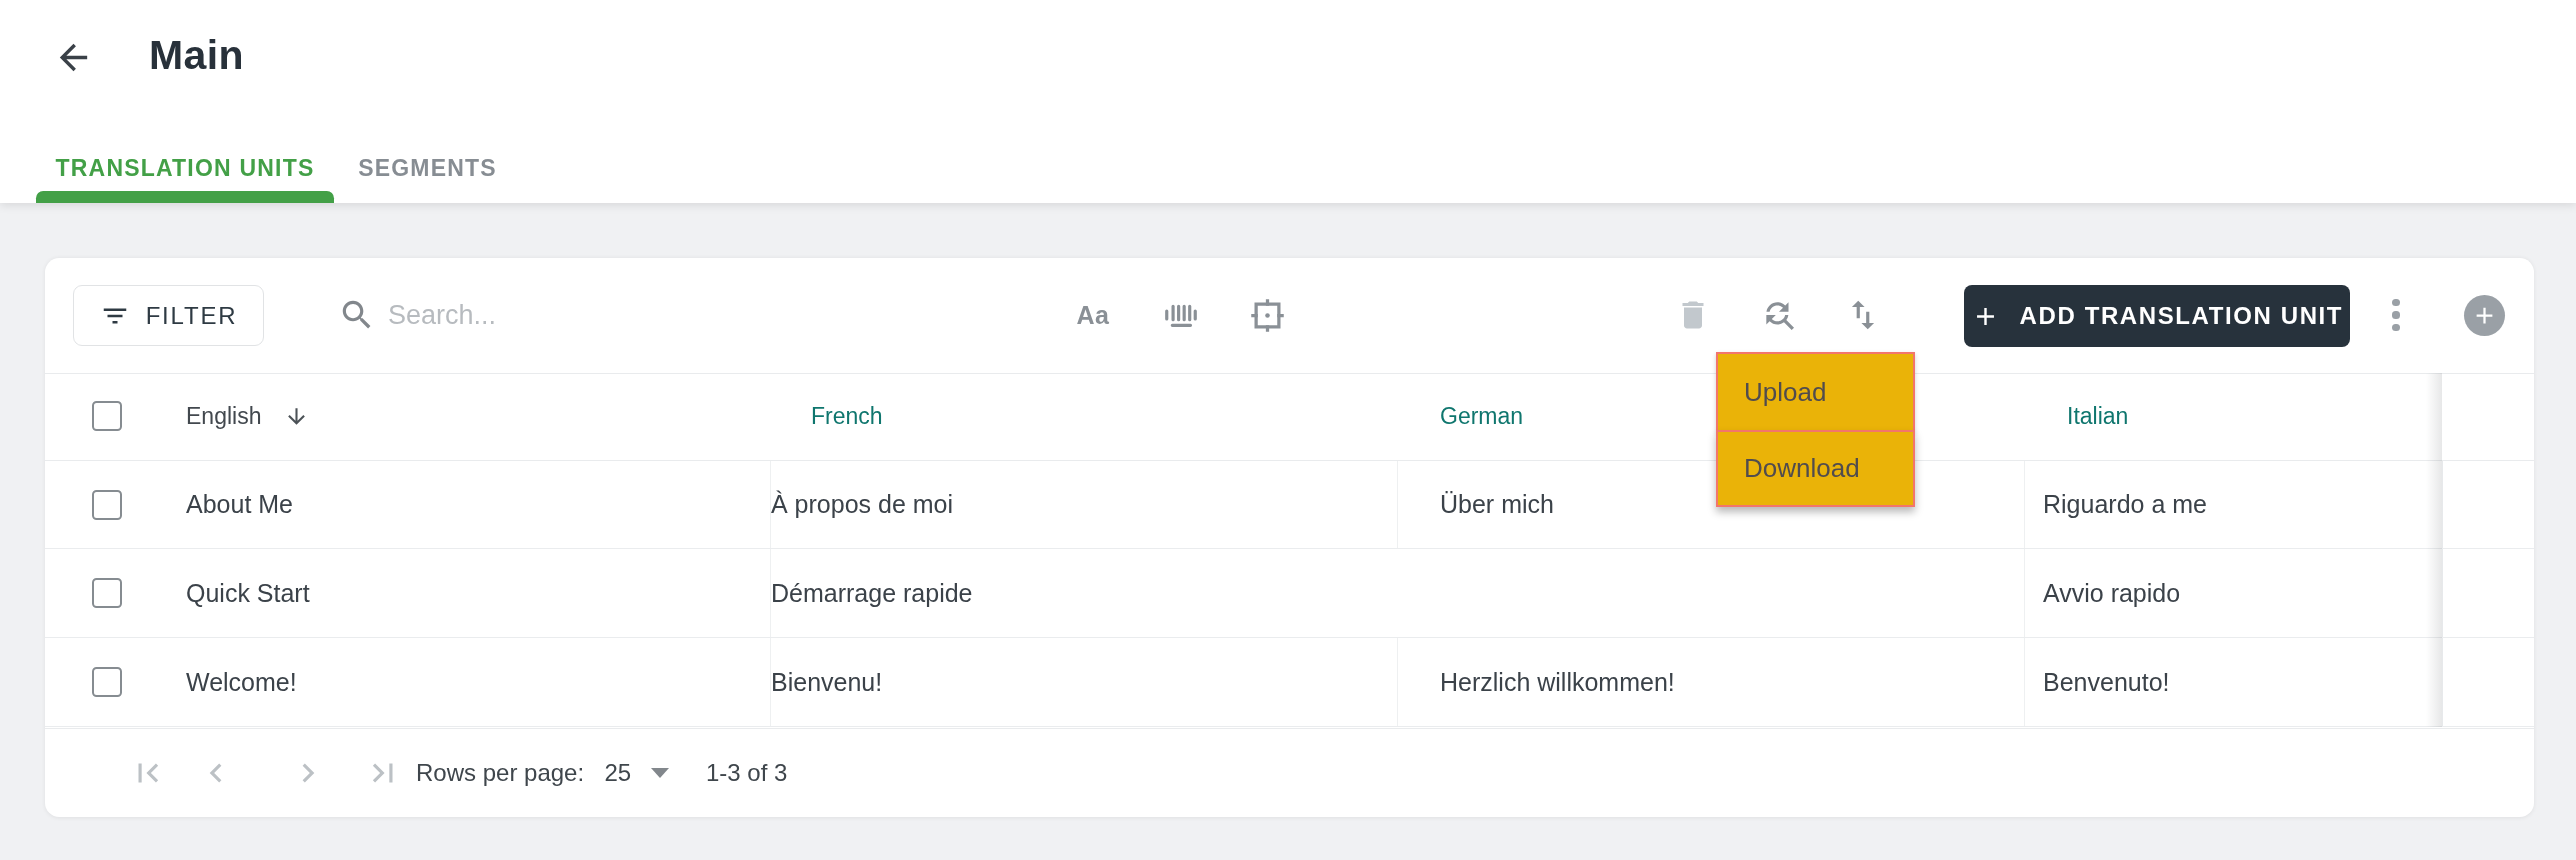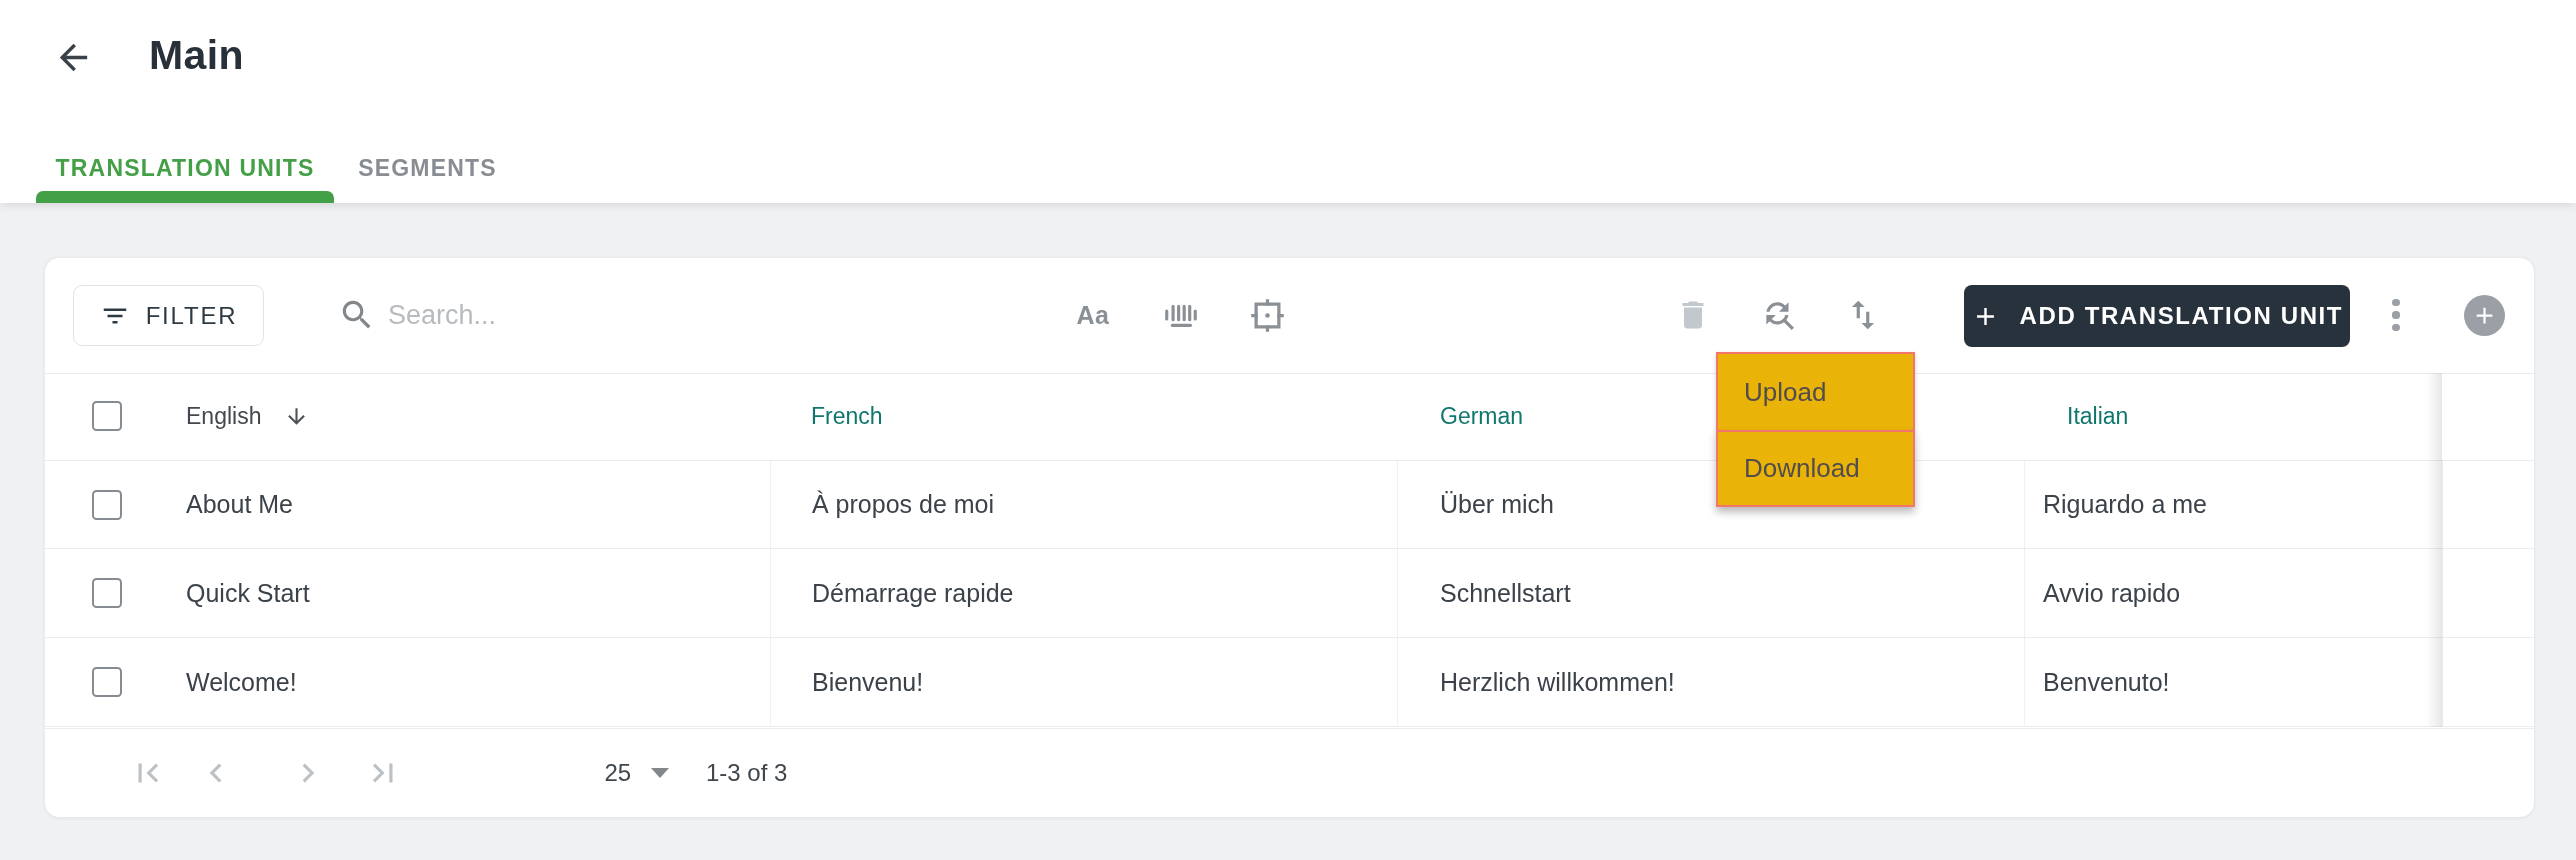--- a/index.html
+++ b/index.html
@@ -73,21 +73,21 @@
   .col-en { left:141px; color:#42484e; gap:23px; }
   .col-fr { left:766px; } .col-de { left:1395px; } .col-it { left:2022px; }
   .sort-arrow { color:#4c5257; display:flex; align-items:center; }
 
   
   .row { position:absolute; left:0; right:0; border-bottom:1.8px solid #eaecee; }
   .row1 { top:203px; height:88px; } .row2 { top:291px; height:89px; } .row3 { top:380px; height:89px; }
   .cell { position:absolute; top:0; bottom:0; display:flex; align-items:center;
     font-size:25px; color:#3b4249; overflow:hidden; white-space:nowrap; }
   .cell-en { left:0; width:725px; padding-left:47px; gap:64px; }
-  .cell-fr { left:725px; width:627px; border-left:1.8px solid #eef0f1; padding-left:41px; }
+  .cell-fr { left:725px; width:627px; border-left:1.8px solid #eef0f1; }
   .cell-de { left:1352px; width:628px; border-left:1.8px solid #eef0f1; padding-left:42px; }
   .cell-it { left:1979px; width:418px; border-left:1.8px solid #eef0f1; padding-left:18px; }
   .cell-end { left:2397px; right:0; border-left:1.8px solid #e7e9eb; }
   .col-shadow { position:absolute; left:2381px; top:115px; width:16px; height:354px;
     background:linear-gradient(to right, rgba(55,60,65,0), rgba(55,60,65,0.12));
     pointer-events:none; }
 
   
   .tfoot { position:absolute; left:0; right:0; top:470px; height:89px;
     border-top:1.8px solid #e9ebed; border-radius:0 0 14.3px 14.3px; }
@@ -259,23 +259,20 @@
   </div>
 
   <div class="row row2">
     <div class="cell cell-en">
       <span class="checkbox"></span>
       <span>Quick Start</span>
     </div>
     <div class="cell cell-fr">
         <span>Démarrage rapide</span>
       </div>
-    <div class="cell cell-de">
-        <span>Schnellstart</span>
-      </div>
     <div class="cell cell-it">
         <span>Avvio rapido</span>
       </div>
     <div class="cell cell-end"></div>
   </div>
 
   <div class="row row3">
     <div class="cell cell-en">
       <span class="checkbox"></span>
       <span>Welcome!</span>
@@ -317,20 +314,21 @@
       </span>
     </button>
     <button class="pg-btn pg-last">
       <span>
         <svg width="38" height="38" viewBox="0 0 24 24" fill="currentColor">
             <path d="M5.59 7.41L10.18 12l-4.59 4.59L7 18l6-6-6-6zM16 6h2v12h-2z"></path>
           </svg>
       </span>
     </button>
 
+    <span class="foot-label rpp-label">Rows per page:</span>
     <div class="rpp-select">
       <span class="rpp-value">25</span>
       <span class="caret-down"></span>
     </div>
     <span class="foot-label range-label">1-3 of 3</span>
   </div>
 </section>
 
 <div class="menu-item menu-upload">
   <span>Upload</span>

